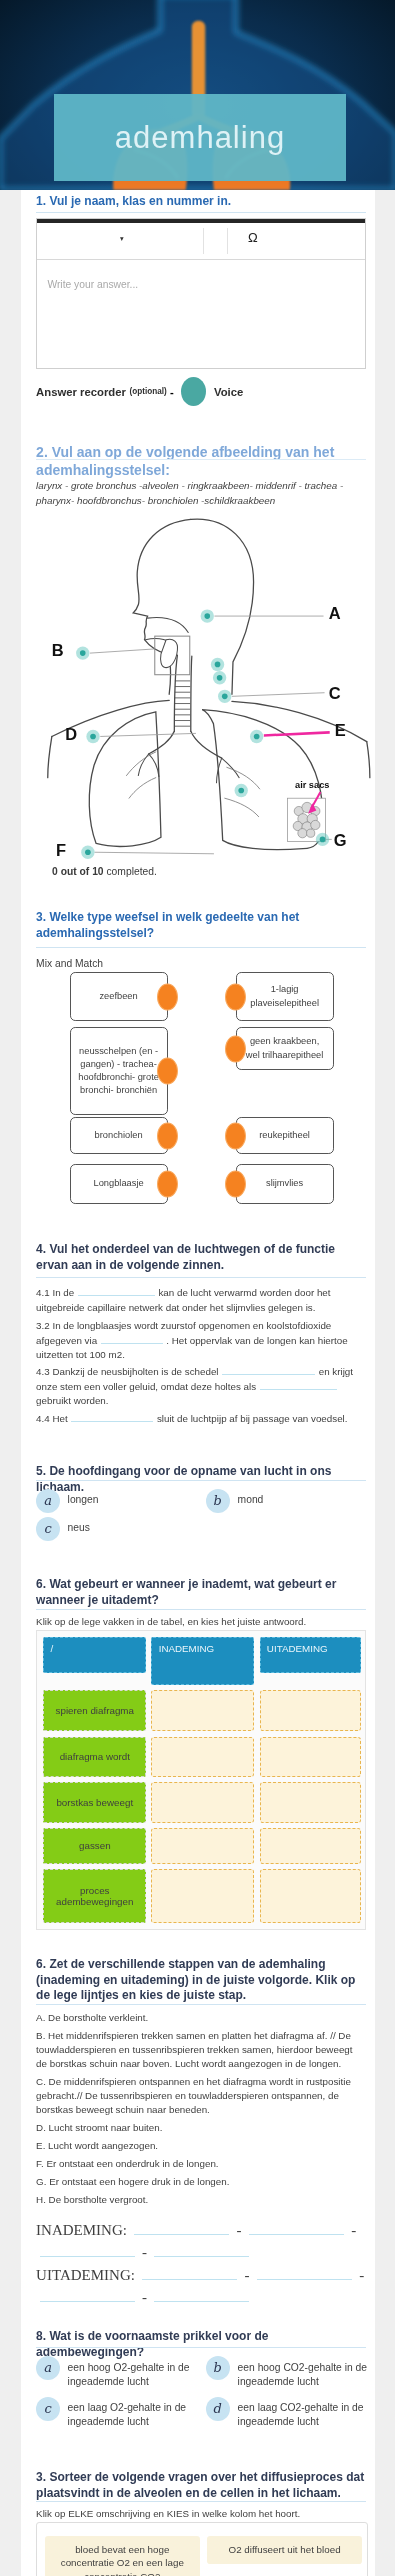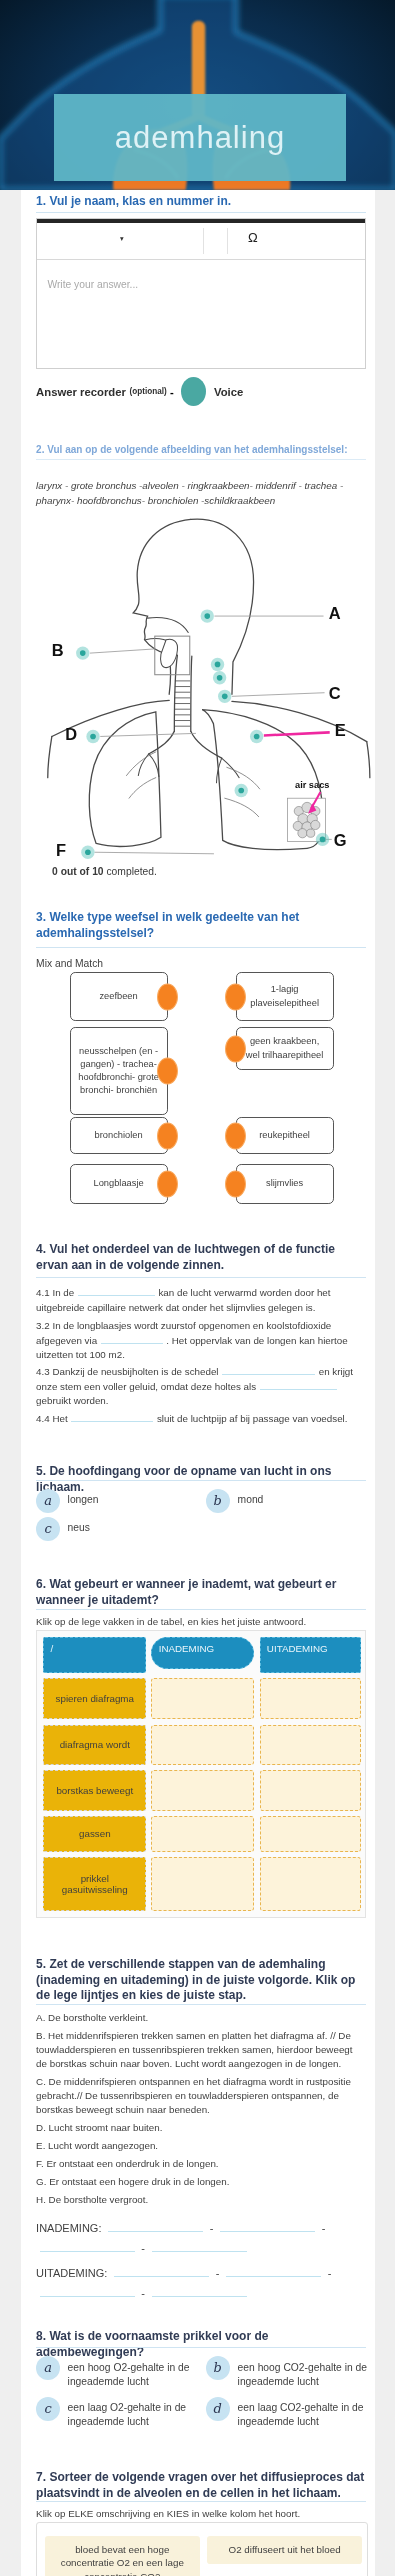--- a/index.html
+++ b/index.html
@@ -9,21 +9,21 @@
         background:radial-gradient(ellipse 90% 120% at 50% 55%, #0f3f66 0%, #0a2c4c 40%, #041523 78%, #02090f 100%);}
   #hero svg{position:absolute;top:0;left:0;}
   #banner{position:absolute;left:54px;top:94px;width:292px;height:87px;background:rgba(95,182,199,.95);
           display:flex;align-items:center;justify-content:center;}
   #banner span{font-size:31px;font-weight:300;color:#def2f6;letter-spacing:1px;}
   
   #card{position:absolute;top:190px;left:20.6px;width:354px;height:3547px;background:#fff;}
   .abs{position:absolute;left:15.5px;width:330px;box-sizing:border-box;}
   .qt{font-weight:bold;font-size:12px;line-height:1.3;margin:0;}
   .c-blue{color:#2a69b2;}
-  .c-lblue{color:#7fa8d9;font-size:10px;}
+  .c-lblue{color:#7fa8d9;font-size:14px;}
   .c-navy{color:#313c55;}
   .qhr{position:absolute;left:15.5px;width:330px;border-top:1px solid #cfe4f2;height:0;}
   .t{font-size:9.8px;color:#3f3f3f;line-height:1.5;}
   .italic{font-style:italic;}
   .blank{display:inline-block;height:7.7px;border-bottom:1px solid #bfe2f0;margin:0 3.6px;}
   .completed{position:absolute;left:15.5px;font-size:10.3px;color:#3a3a3a;}
   .completed b{font-weight:bold;padding-left:16px;}
   
   #editor{top:28px;height:151px;border:0.5px solid #cfcfcf;background:#fff;}
   .ed-topbar{height:4.1px;background:#262626;}
@@ -46,26 +46,26 @@
   .mdot{position:absolute;width:20.6px;height:27px;border-radius:50%;background:#f58220;border:1.5px solid #f9aa60;top:50%;
         transform:translateY(-50%);box-sizing:border-box;cursor:pointer;}
   
   .bub{position:absolute;width:24px;height:24px;border-radius:50%;background:#c7e3f2;color:#2b3550;
        font-family:"DejaVu Serif",serif;font-style:italic;font-size:13px;line-height:24px;text-align:center;cursor:pointer;}
   .optlab{position:absolute;font-size:10.3px;color:#3f3f3f;line-height:1.4;}
   
   #q6table{position:absolute;left:15.5px;top:1440px;width:330px;background:#fbfbfb;border:0.5px solid #e3e3e3;padding:6.2px;
            display:grid;grid-template-columns:103px 103px 101px;gap:5.2px;box-sizing:border-box;}
   .hcell{background:#1c8ebf;border:1px dashed #5bbce0;border-radius:2.1px;color:#eaf6fb;font-size:9.8px;padding:5.2px 6.2px;box-sizing:border-box;}
-  .lcell{background:#eab308;border:1px dashed #d8d8d8;border-radius:2.1px;color:#3f3f3f;font-size:9.8px;display:flex;align-items:center;
+  .lcell{background:#84cc16;border:1px dashed #d8d8d8;border-radius:2.1px;color:#3f3f3f;font-size:9.8px;display:flex;align-items:center;
          justify-content:center;text-align:center;padding:3.1px;box-sizing:border-box;}
   .acell{background:#fdf3da;border:1px dashed #e9b54e;border-radius:3.1px;box-sizing:border-box;cursor:pointer;}
   
   #steps p{margin:0 0 4.1px 0;line-height:1.42;}
-  .blankrow{font-size:11px;color:#3f3f3f;}
+  .blankrow{font-size:15px;color:#3f3f3f;font-family:Liberation Serif, serif;}
   .blankrow .blank{width:95px;}
   
   #sortbox{position:absolute;left:15.5px;top:2332px;width:330px;height:284px;background:#fff;border:0.5px solid #ddd;border-radius:3.1px;}
   .scard{position:absolute;background:#f9f2db;border-radius:3.1px;color:#3f3f3f;font-size:9.8px;line-height:1.35;display:flex;
          align-items:center;justify-content:center;text-align:center;padding:4.1px 8.2px;box-sizing:border-box;cursor:pointer;}
   svg text{font-family:"Liberation Sans",sans-serif;}
 </style>
 </head>
 <body>
 
@@ -244,40 +244,40 @@
 
   <h2 class="qt c-navy abs" style="top:1274px">5. De hoofdingang voor de opname van lucht in ons lichaam.</h2>
   <div class="qhr" style="top:1290px"></div>
   <div id="q5opts"></div>
 
   <h2 class="qt c-navy abs" style="top:1387px">6. Wat gebeurt er wanneer je inademt, wat gebeurt er wanneer je uitademt?</h2>
   <div class="qhr" style="top:1419px"></div>
   <div class="t abs" style="top:1425px">Klik op de lege vakken in de tabel, en kies het juiste antwoord.</div>
   <div id="q6table">
       <div class="hcell" style="height: 36px;">/</div>
-      <div class="hcell" style="height: 32px; border-radius: 18px;">INADEMING</div>
+      <div class="hcell" style="height: 48px;">INADEMING</div>
       <div class="hcell" style="height: 36px;">UITADEMING</div>
       <div class="lcell" style="height: 41px;">spieren diafragma</div>
       <div class="acell" style="height: 41px;"></div>
       <div class="acell" style="height: 41px;"></div>
       <div class="lcell" style="height: 40px;">diafragma wordt</div>
       <div class="acell" style="height: 40px;"></div>
       <div class="acell" style="height: 40px;"></div>
       <div class="lcell" style="height: 41px;">borstkas beweegt</div>
       <div class="acell" style="height: 41px;"></div>
       <div class="acell" style="height: 41px;"></div>
       <div class="lcell" style="height: 36px;">gassen</div>
       <div class="acell" style="height: 36px;"></div>
       <div class="acell" style="height: 36px;"></div>
-      <div class="lcell" style="height: 54px;">prikkel gasuitwisseling</div>
+      <div class="lcell" style="height: 54px;">proces adembewegingen</div>
       <div class="acell" style="height: 54px;"></div>
       <div class="acell" style="height: 54px;"></div>
     </div>
 
-  <h2 class="qt c-navy abs" style="top:1767px">5. Zet de verschillende stappen van de ademhaling (inademing en uitademing) in de juiste volgorde. Klik op de lege lijntjes en kies de juiste stap.</h2>
+  <h2 class="qt c-navy abs" style="top:1767px">6. Zet de verschillende stappen van de ademhaling (inademing en uitademing) in de juiste volgorde. Klik op de lege lijntjes en kies de juiste stap.</h2>
   <div class="qhr" style="top:1814px"></div>
   <div class="t abs" id="steps" style="top:1821px">
       <p>A. De borstholte verkleint.</p>
       <p>B. Het middenrifspieren trekken samen en platten het diafragma af. // De touwladderspieren en tussenribspieren trekken samen, hierdoor beweegt de borstkas schuin naar boven. Lucht wordt aangezogen in de longen.</p>
       <p>C. De middenrifspieren ontspannen en het diafragma wordt in rustpositie gebracht.// De tussenribspieren en touwladderspieren ontspannen, de borstkas beweegt schuin naar beneden.</p>
       <p>D. Lucht stroomt naar buiten.</p>
       <p>E. Lucht wordt aangezogen.</p>
       <p>F. Er ontstaat een onderdruk in de longen.</p>
       <p>G. Er ontstaat een hogere druk in de longen.</p>
       <p>H. De borstholte vergroot.</p>
@@ -300,21 +300,21 @@
     <span>-</span><br>
     <span class="blank" style="margin-top:9.3px"></span>
     <span>-</span>
     <span class="blank"></span>
   </div>
 
   <h2 class="qt c-navy abs" style="top:2139px">8. Wat is de voornaamste prikkel voor de adembewegingen?</h2>
   <div class="qhr" style="top:2157px"></div>
   <div id="q8opts"></div>
 
-  <h2 class="qt c-navy abs" style="top:2280px">7. Sorteer de volgende vragen over het diffusieproces dat plaatsvindt in de alveolen en de cellen in het lichaam.</h2>
+  <h2 class="qt c-navy abs" style="top:2280px">3. Sorteer de volgende vragen over het diffusieproces dat plaatsvindt in de alveolen en de cellen in het lichaam.</h2>
   <div class="qhr" style="top:2311px"></div>
   <div class="t abs" style="top:2317px">Klik op ELKE omschrijving en KIES in welke kolom het hoort.</div>
   <div id="sortbox">
       <div class="scard" style="left: 7.7px; top: 13px; width: 155px; min-height: 54px;">bloed bevat een hoge concentratie O2 en een lage concentratie CO2</div>
       <div class="scard" style="left: 170px; top: 13px; width: 155px; min-height: 28px;">O2 diffuseert uit het bloed</div>
     </div>
 
 <div class="mbox" style="left: 49px; top: 782px; min-height: 49px;">zeefbeen<div class="mdot" style="right: -11.3px;"></div></div>
     <div class="mbox" style="left: 215px; top: 782px; min-height: 49px;">1-lagig plaveiselepitheel<div class="mdot" style="left: -11.3px;"></div></div>
     <div class="mbox" style="left: 49px; top: 837px; min-height: 88px;">neusschelpen (en -gangen) - trachea- hoofdbronchi- grote bronchi- bronchiën<div class="mdot" style="right: -11.3px;"></div></div>

